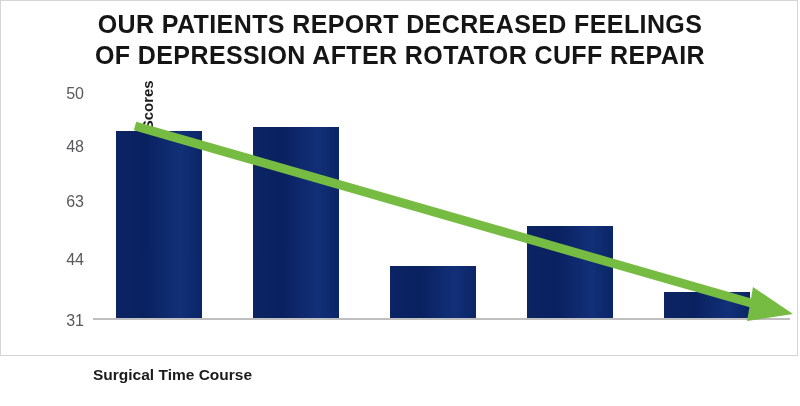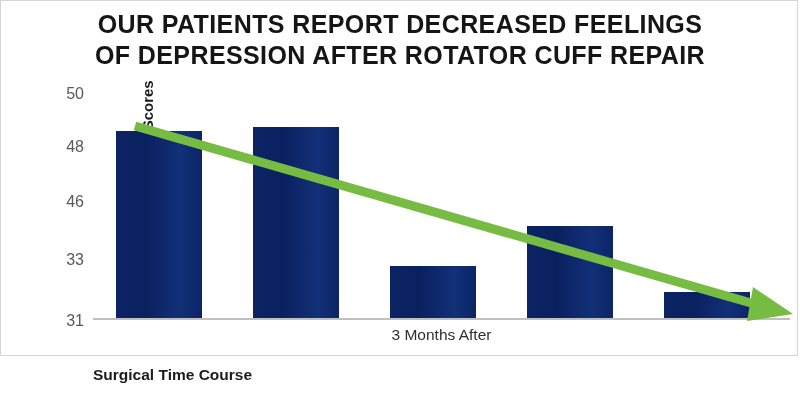--- a/index.html
+++ b/index.html
@@ -138,38 +138,37 @@
 
   <div id="chart-title">OUR PATIENTS REPORT DECREASED FEELINGS
 OF DEPRESSION AFTER ROTATOR CUFF REPAIR</div>
 
   <div id="plot-area">
 
     <div id="y-axis-title">Our Patient PROMIS Scores</div>
 
     <div class="y-tick" style="top:-1px;">50</div>
     <div class="y-tick" style="top:52px;text-align:right;">48</div>
-    <div class="y-tick" style="top:107px;">46</div>
-    <div class="y-tick" style="top:165px;">33</div>
+    <div class="y-tick" style="top:107px;">63</div>
+    <div class="y-tick" style="top:165px;">44</div>
     <div class="y-tick" style="top:226px;">31</div>
 
     <div id="axis-line"></div>
 
     <div class="bar" style="left:23px;  width:86px; height:187px;"></div>
     <div class="bar" style="left:160px; width:86px; height:191px;"></div>
     <div class="bar" style="left:297px; width:86px; height:52px;"></div>
     <div class="bar" style="left:434px; width:86px; height:92px;"></div>
     <div class="bar" style="left:571px; width:86px; height:26px;"></div>
 
     <svg id="trend-arrow" viewBox="0 0 697 233" preserveAspectRatio="none">
       <line x1="42" y1="39" x2="665" y2="218" stroke="#76bc43" stroke-width="9" stroke-linecap="butt"></line>
       <polygon points="660,200 700,227 654,234" fill="#76bc43"></polygon>
     </svg>
 
   </div>
 
   <div id="x-tick-row">
-    <div class="x-tick">3 Months After</div>
   </div>
 
   <div id="x-axis-title">Surgical Time Course</div>
 
 </div>
 
 </body></html>

